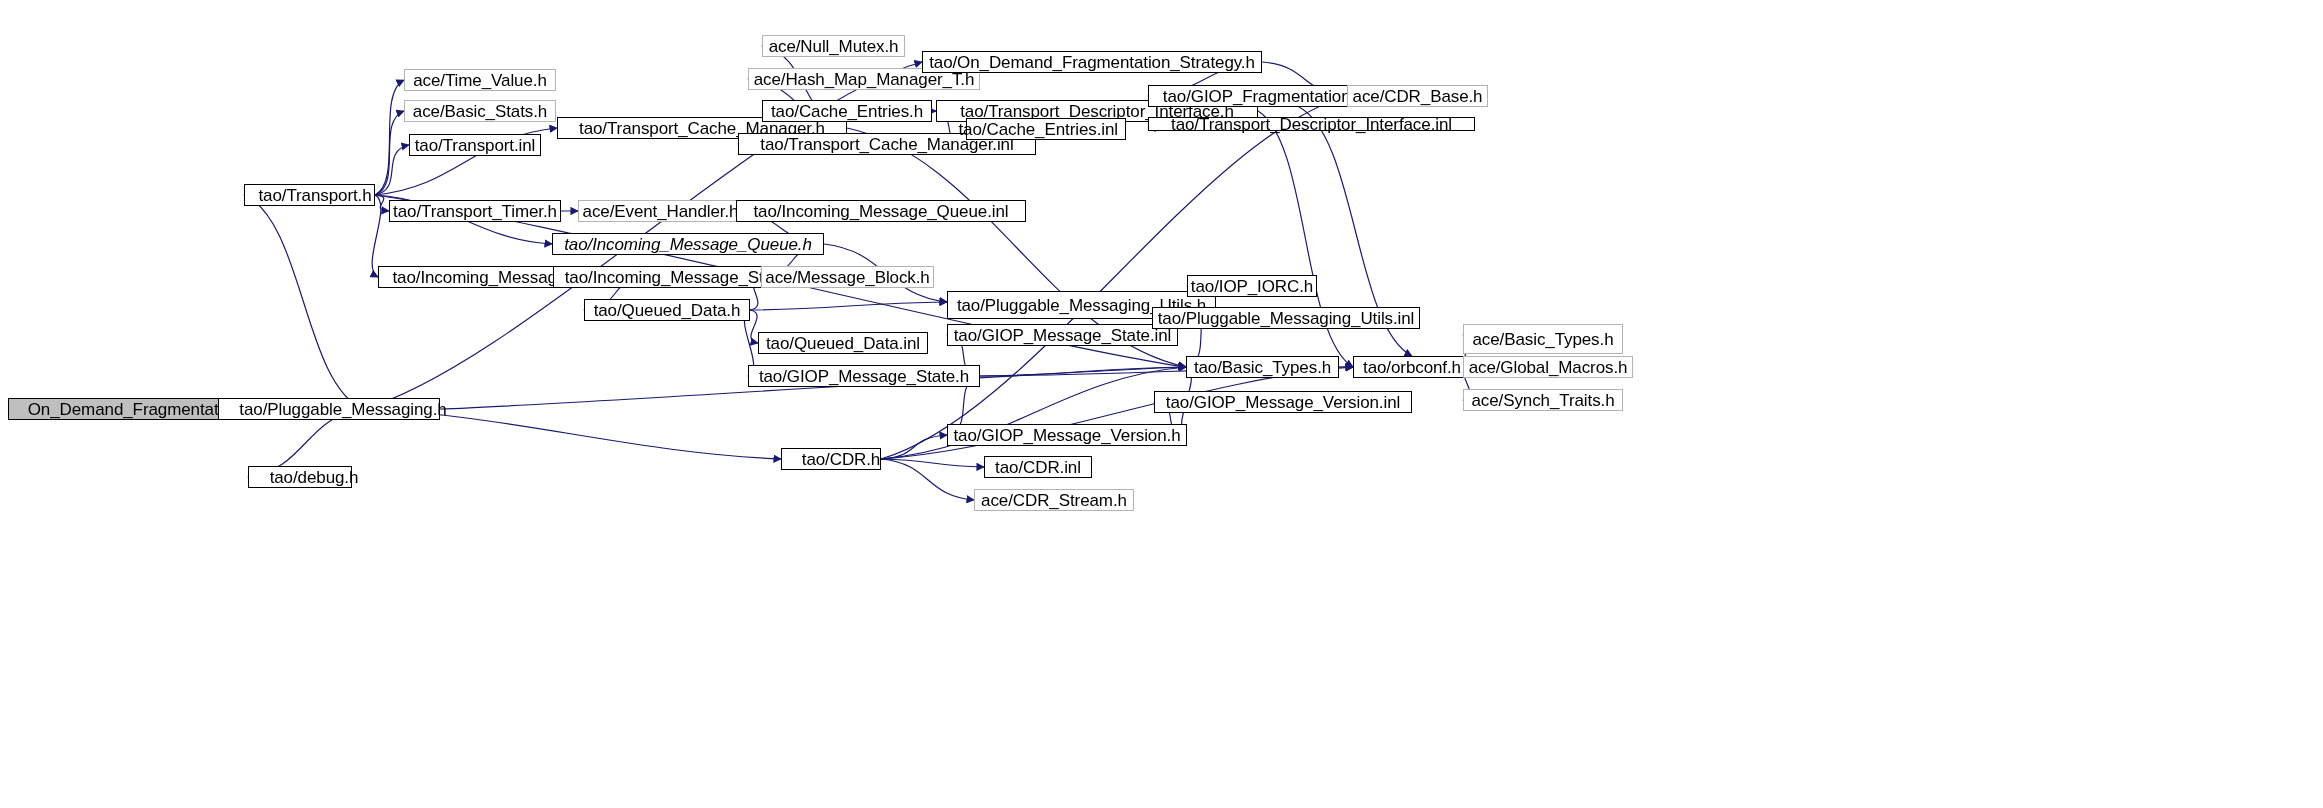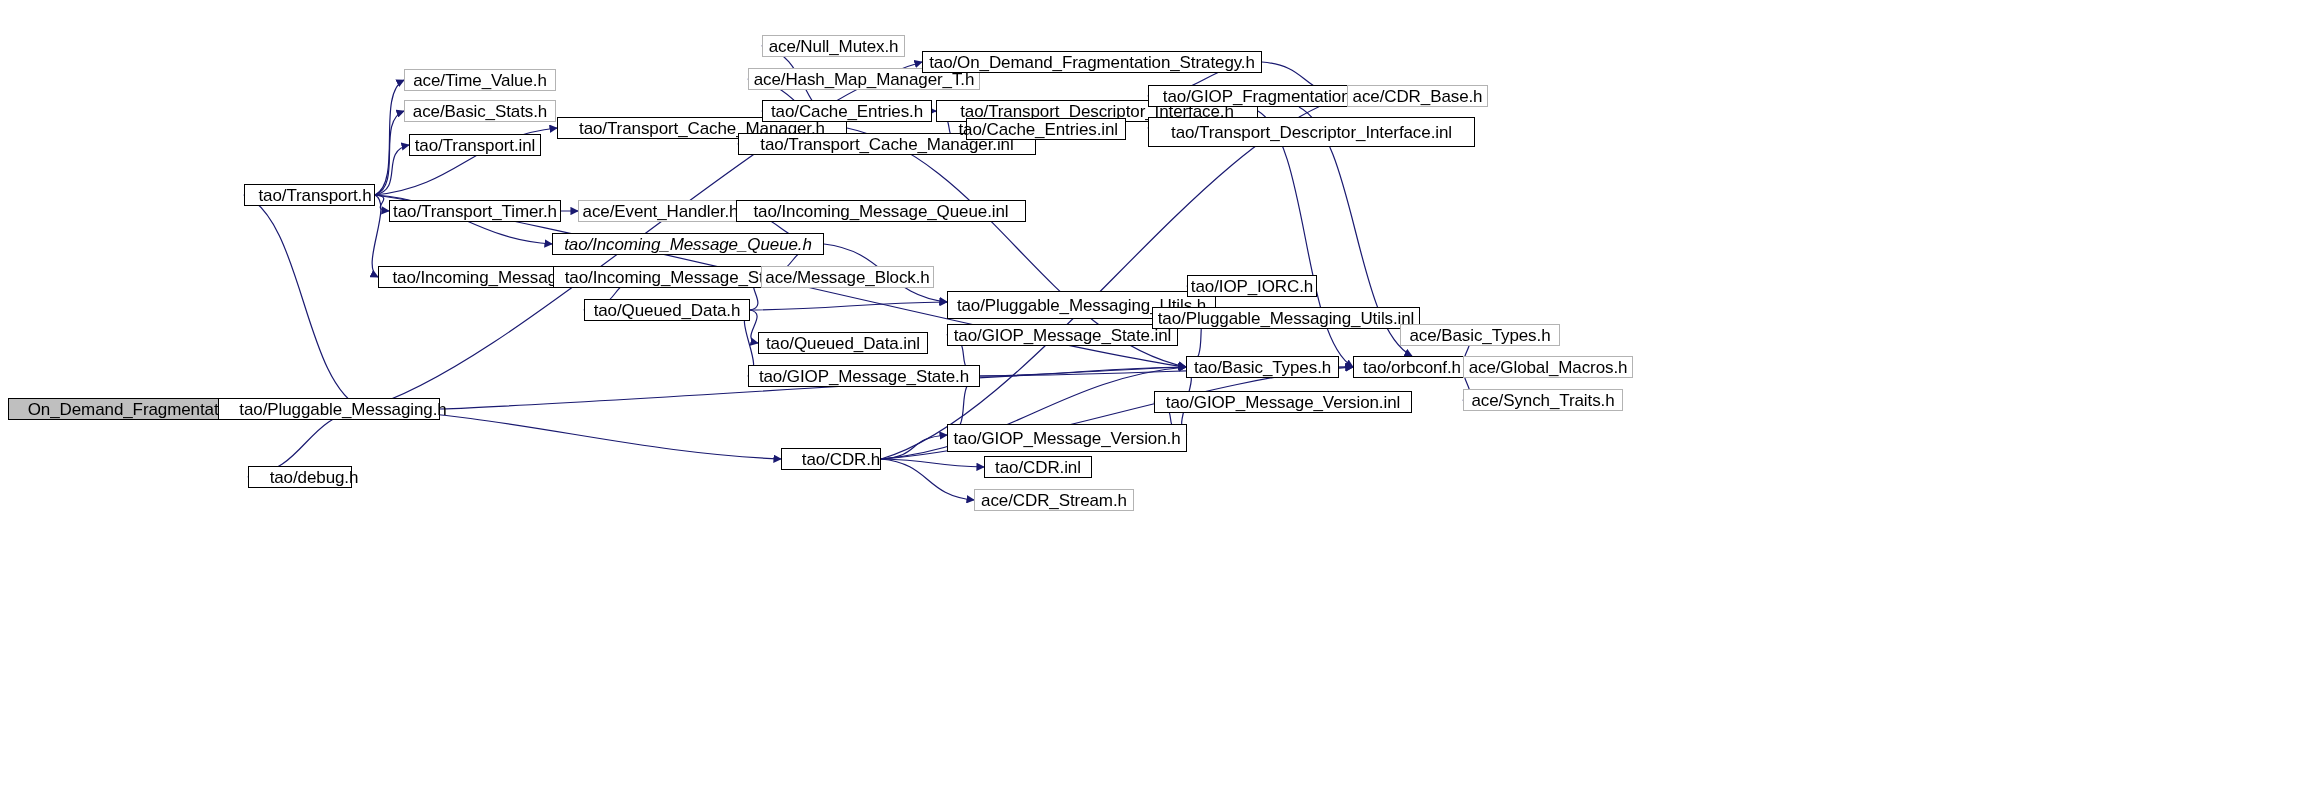--- a/index.html
+++ b/index.html
@@ -154,21 +154,21 @@
       </div>
       <div class="node tao" style="left: 738px; top: 133px; width: 298px; height: 22px;">
         <span class="node-label">tao/Transport_Cache_Manager.inl</span>
       </div>
       <div class="node tao" style="left: 936px; top: 100px; width: 322px; height: 22px;">
         <span class="node-label">tao/Transport_Descriptor_Interface.h</span>
       </div>
       <div class="node tao" style="left: 966px; top: 118px; width: 160px; height: 22px; justify-content: flex-end;">
         <span class="node-label">tao/Cache_Entries.inl</span>
       </div>
-      <div class="node tao" style="left: 1148px; top: 117px; width: 327px; height: 30px;">
+      <div class="node tao" style="left: 1148px; top: 117px; width: 327px; height: 14px;">
         <span class="node-label">tao/Transport_Descriptor_Interface.inl</span>
       </div>
       <div class="node tao" style="left: 922px; top: 51px; width: 340px; height: 22px;">
         <span class="node-label">tao/On_Demand_Fragmentation_Strategy.h</span>
       </div>
       <div class="node tao" style="left: 1148px; top: 85px; width: 302px; height: 22px;">
         <span class="node-label">tao/GIOP_Fragmentation_Strategy.h</span>
       </div>
       <div class="node ace" style="left: 1347px; top: 85px; width: 141px; height: 22px; text-align: center;">
         <span class="node-label">ace/CDR_Base.h</span>
@@ -208,33 +208,33 @@
       </div>
       <div class="node tao" style="left: 1152px; top: 307px; width: 268px; height: 22px;">
         <span class="node-label">tao/Pluggable_Messaging_Utils.inl</span>
       </div>
       <div class="node tao" style="left: 1186px; top: 356px; width: 153px; height: 22px;">
         <span class="node-label">tao/Basic_Types.h</span>
       </div>
       <div class="node tao" style="left: 1353px; top: 356px; width: 118px; height: 22px;">
         <span class="node-label">tao/orbconf.h</span>
       </div>
-      <div class="node ace" style="left: 1400px; top: 324px; width: 160px; height: 22px;">
+      <div class="node ace" style="left: 1463px; top: 324px; width: 160px; height: 30px;">
         <span class="node-label">ace/Basic_Types.h</span>
       </div>
       <div class="node ace" style="left: 1463px; top: 356px; width: 170px; height: 22px;">
         <span class="node-label">ace/Global_Macros.h</span>
       </div>
       <div class="node ace" style="left: 1463px; top: 389px; width: 160px; height: 22px;">
         <span class="node-label">ace/Synch_Traits.h</span>
       </div>
       <div class="node tao" style="left: 1154px; top: 391px; width: 258px; height: 22px;">
         <span class="node-label">tao/GIOP_Message_Version.inl</span>
       </div>
-      <div class="node tao" style="left: 947px; top: 424px; width: 240px; height: 28px;">
+      <div class="node tao" style="left: 947px; top: 424px; width: 240px; height: 22px;">
         <span class="node-label">tao/GIOP_Message_Version.h</span>
       </div>
       <div class="node tao" style="left: 218px; top: 398px; width: 222px; height: 22px; padding-left: 28px;">
         <span class="node-label">tao/Pluggable_Messaging.h</span>
       </div>
       <div class="node tao" style="left: 248px; top: 466px; width: 104px; height: 22px; padding-left: 28px;">
         <span class="node-label">tao/debug.h</span>
       </div>
       <div class="node tao" style="left: 781px; top: 448px; width: 100px; height: 22px; padding-left: 20px;">
         <span class="node-label">tao/CDR.h</span>

